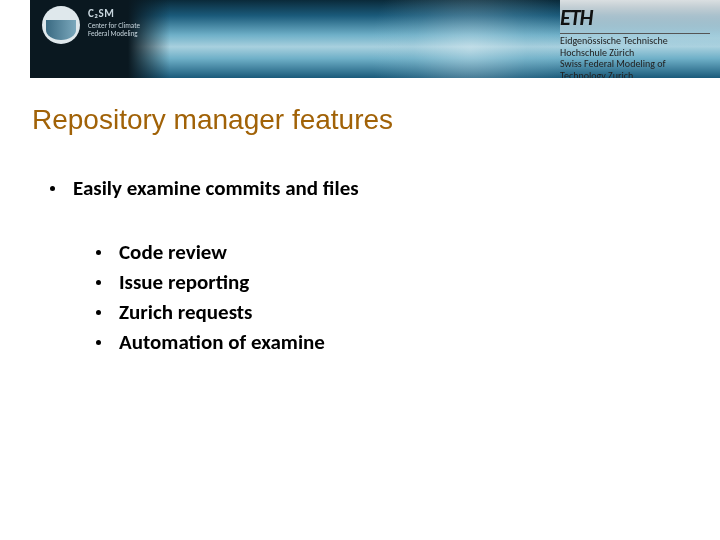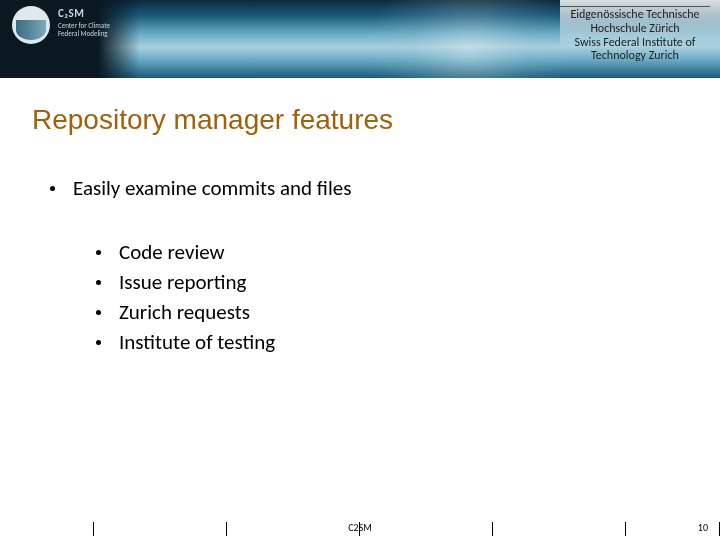--- a/index.html
+++ b/index.html
@@ -1,18 +1,18 @@
 <!DOCTYPE html>
 <html><head>
 <meta charset="utf-8">
 <style>
   * { margin: 0; padding: 0; box-sizing: border-box; }
   html, body { width: 720px; height: 540px; font-family: Calibri, Arial, sans-serif; background: #fff; overflow: hidden; }
 
-  .slide { position: relative; width: 720px; height: 540px; background: #fff; }
+  .slide { position: relative; width: 720px; height: 540px; background: #fff; padding-left: 30px; }
 
   
   .banner {
     position: relative;
     width: 100%;
     height: 78px;
     background: linear-gradient(180deg, #0a2a3a 0%, #1a5a7a 20%, #6fb0c8 45%, #a8d0de 60%, #6fb0c8 75%, #1a5a7a 100%);
     overflow: hidden;
   }
   .banner::before {
@@ -74,24 +74,23 @@
     font-weight: 900;
     font-size: 22px;
     letter-spacing: -1px;
     font-style: italic;
     color: #111;
   }
   .eth-sub {
     border-top: 1px solid #555;
     margin-top: 2px;
     padding-top: 1px;
-    font-size: 12px;
+    font-size: 10px;
     line-height: 1.15;
     color: #222;
-    text-align: center;
   }
   .banner-white-overlay {
     position: absolute;
     right: 0; top: 0;
     width: 160px; height: 48px;
     background: linear-gradient(180deg, rgba(255,255,255,0.85) 0%, rgba(255,255,255,0.3) 80%, transparent 100%);
   }
 
   
   .title {
@@ -104,20 +103,21 @@
     font-family: Arial, sans-serif;
   }
 
   
   .content {
     position: absolute;
     left: 50px;
     top: 175px;
     font-size: 21px;
     color: #000;
+    font-weight: bold;
   }
   .bullet-row {
     display: flex;
     align-items: flex-start;
     gap: 18px;
   }
   .dot {
     width: 5px; height: 5px;
     background: #000;
     border-radius: 50%;
@@ -170,23 +170,24 @@
     <div class="logo-group">
       <div class="logo-circle"></div>
       <div class="logo-text">
         <span class="brand">C₂SM</span>
         <span>Center for Climate</span>
         <span>Federal Modeling</span>
       </div>
     </div>
     <div class="banner-white-overlay"></div>
     <div class="eth-block">
+      <div class="eth-logo">ETH</div>
       <div class="eth-sub">
         <div>Eidgenössische Technische Hochschule Zürich</div>
-        <div>Swiss Federal Institute of Technology Zurich</div>
+        <div>Swiss Federal Modeling of Technology Zurich</div>
       </div>
     </div>
   </div>
 
   <div class="title">Repository manager features</div>
 
   <div class="content">
     <div class="bullet-row indent-1">
       <span class="dot"></span>
       <span>Easily examine commits and files</span>
@@ -199,28 +200,18 @@
     <div class="bullet-row indent-2">
       <span class="dot"></span>
       <span>Issue reporting</span>
     </div>
     <div class="bullet-row indent-2">
       <span class="dot"></span>
       <span>Zurich requests</span>
     </div>
     <div class="bullet-row indent-2">
       <span class="dot"></span>
-      <span>Institute of testing</span>
+      <span>Automation of examine</span>
     </div>
   </div>
 
-  <div class="footer">
-    <div class="footer-seg" style="flex:0.7"></div>
-    <div class="footer-seg"></div>
-    <div class="footer-seg"></div>
-    <div class="footer-seg"></div>
-    <div class="footer-seg"></div>
-    <div class="footer-seg" style="flex:0.7"></div>
-    <div class="footer-center">C2SM</div>
-    <div class="page-num">10</div>
-  </div>
 
 </div>
 
 </body></html>

